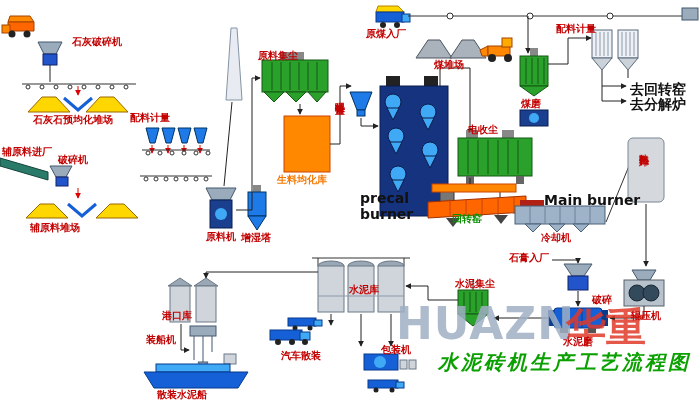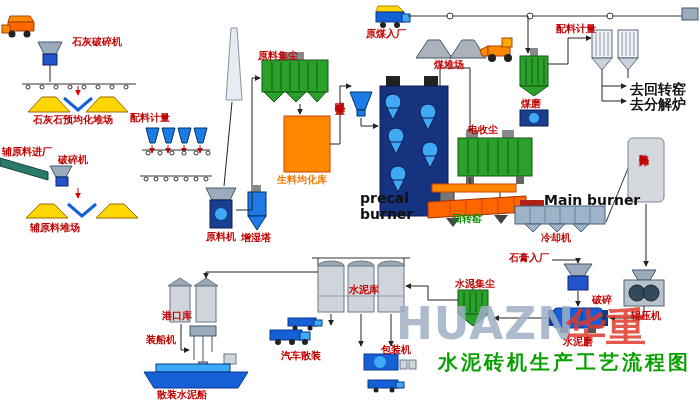--- a/index.html
+++ b/index.html
@@ -11,21 +11,21 @@
   .lbl.grn { color:#089000; }
   .lbl.bk  { color:#111; font-size:14px; }
   .lbl.vert { writing-mode:vertical-rl; text-orientation:upright; letter-spacing:1px; }
   .lbl.wrap { white-space:normal; width:42px;padding-left:8px; }
   .wm-brand { position:absolute; left:396px; top:298px; font-size:44px; font-weight:bold;
               color:#9fb0c5; opacity:.85; letter-spacing:1px; z-index:4; }
   .wm-cn { position:absolute; left:566px; top:300px; font-size:40px; font-weight:bold;
            color:#e03a2a; opacity:.85; z-index:4; }
   .wm-cap { position:absolute; left:438px; top:349px; font-size:20px; font-weight:bold;
             color:#0aa000; letter-spacing:3px; z-index:6;
-            text-shadow:1px 1px 0 #fff,-1px -1px 0 #fff,1px -1px 0 #fff,-1px 1px 0 #fff; }
+            text-shadow:1px 1px 0 #fff,-1px -1px 0 #fff,1px -1px 0 #fff,-1px 1px 0 #fff;font-style:italic; }
 </style>
 </head>
 <body>
 
 <div class="stage">
 
 <svg width="700" height="400" viewBox="0 0 700 400">
   <defs>
     <marker id="ab" viewBox="0 0 8 8" refX="7" refY="4" markerWidth="6" markerHeight="6" orient="auto">
       <path d="M0,0L8,4L0,8z" fill="#222"></path>

